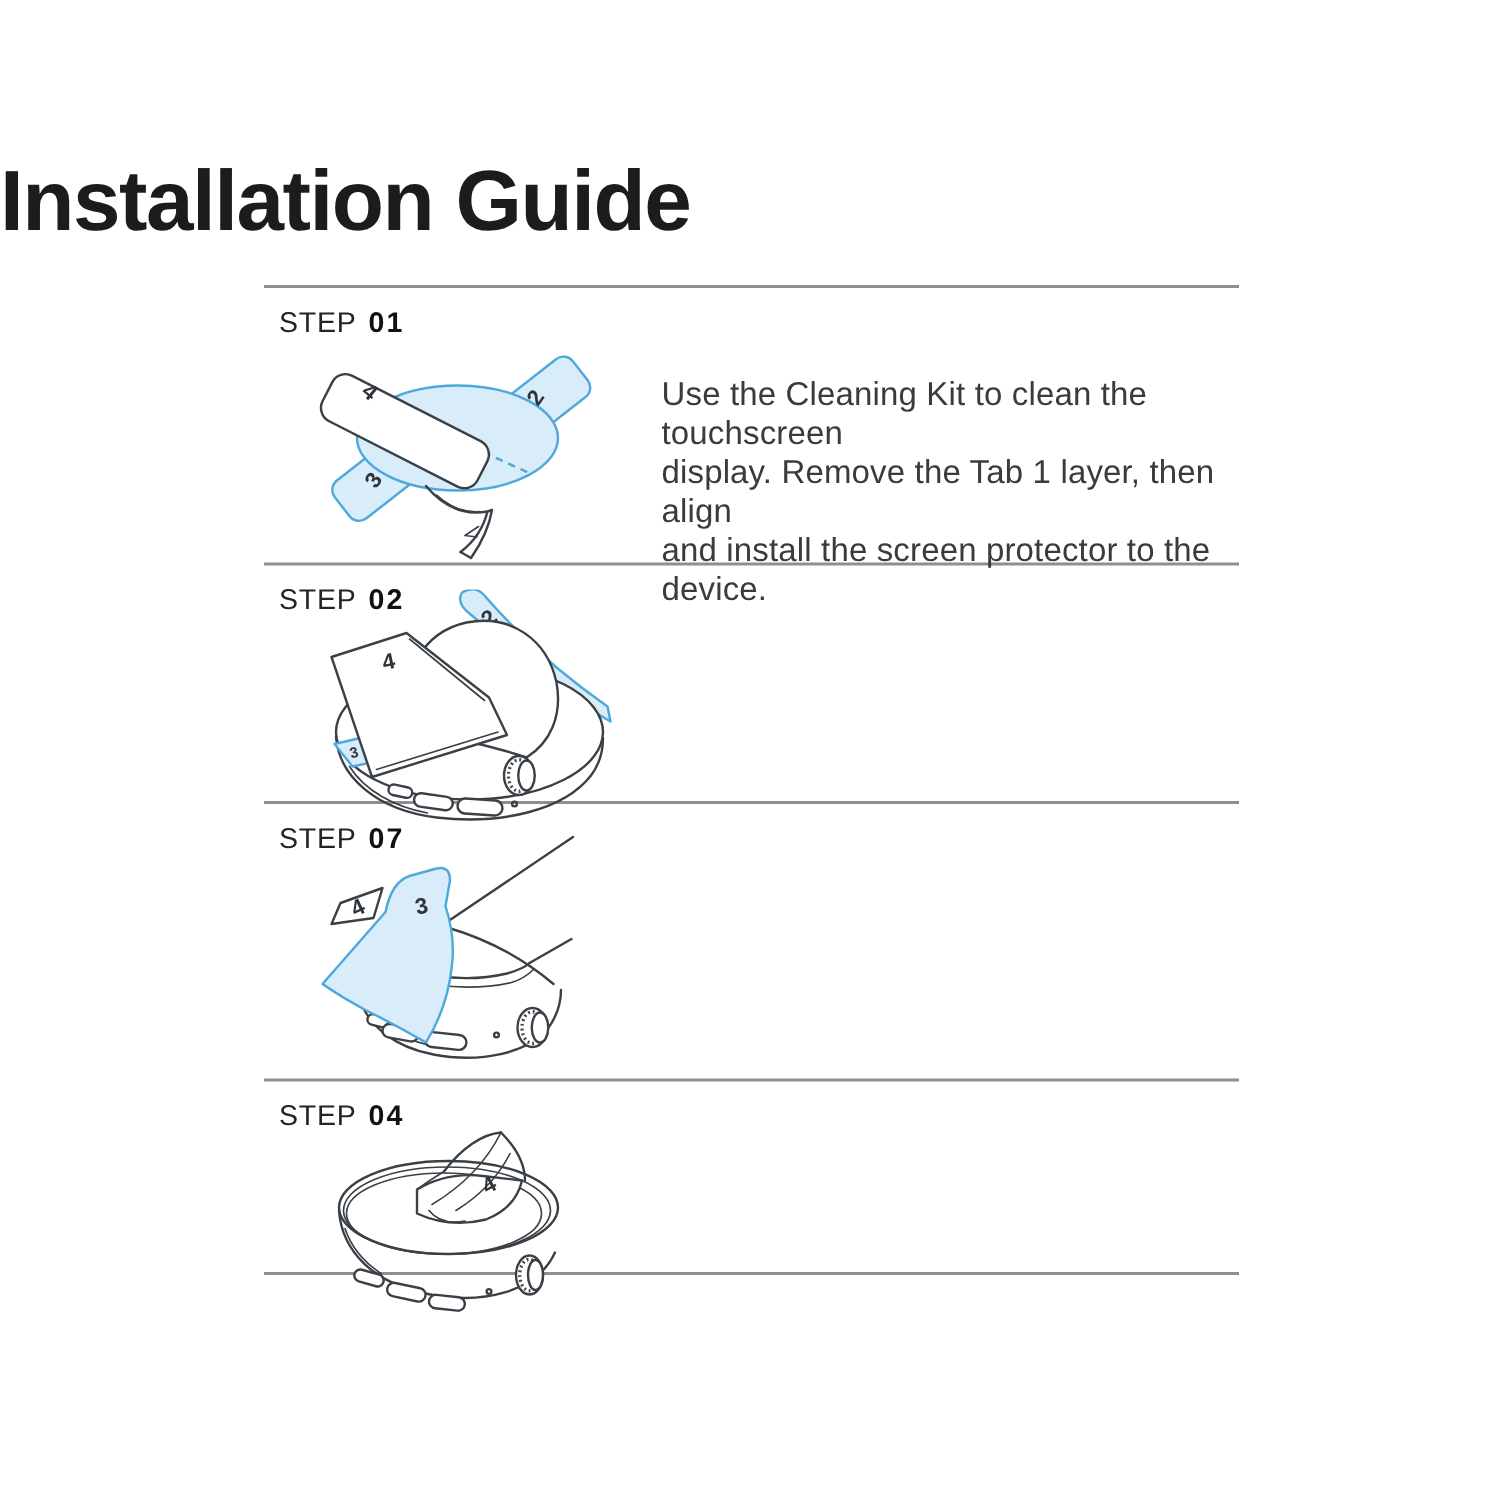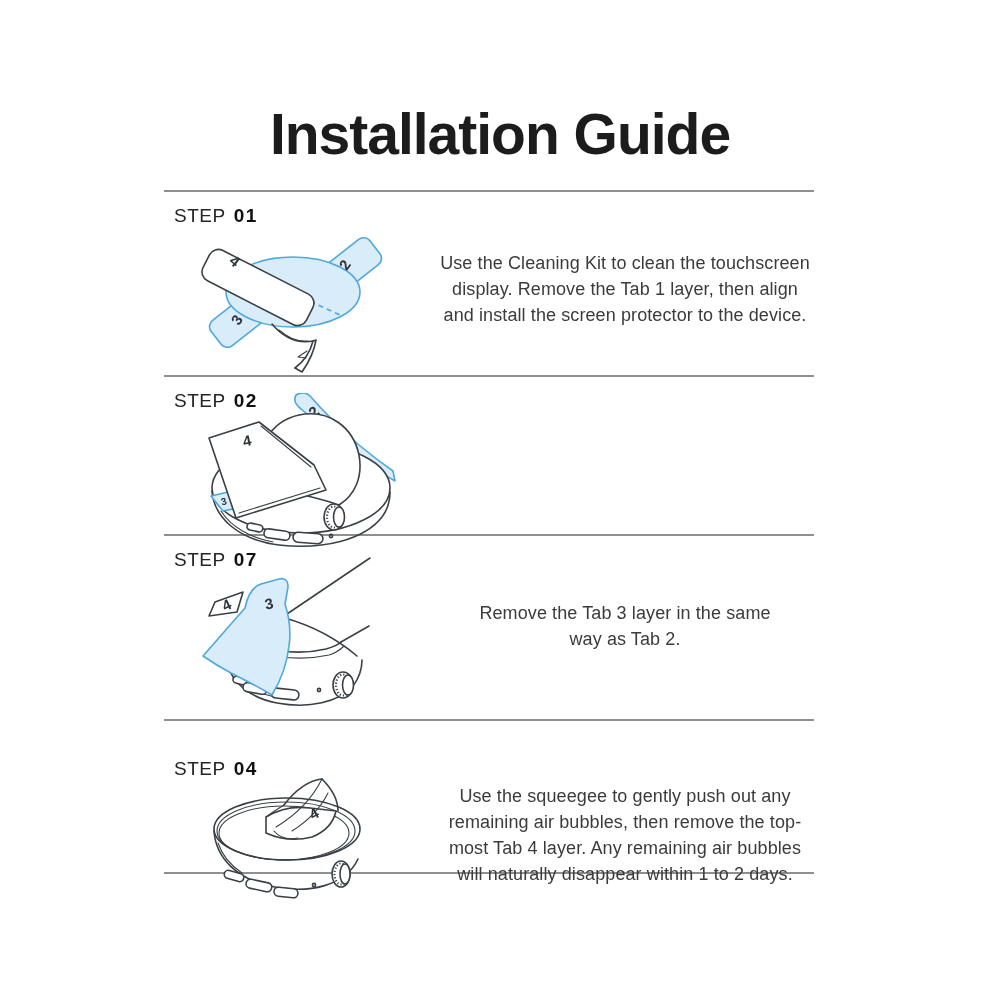--- a/index.html
+++ b/index.html
@@ -1,31 +1,31 @@
 <!DOCTYPE html>
 <html><head>
 <meta charset="utf-8">
 <style>
   html,body{margin:0;padding:0;background:#ffffff;}
   .page{position:relative;width:1000px;height:1000px;background:#ffffff;overflow:hidden;
         font-family:"Liberation Sans",sans-serif;}
-  .title{position:absolute;left:0;right:0;top:64px;text-align:center;
+  .title{position:absolute;left:0;right:0;top:64px;text-align:left;
          font-size:57px;line-height:64px;font-weight:700;letter-spacing:-1px;color:#1c1c1c;}
-  .content{position:absolute;left:164px;top:190px;width:650px;text-align:center;}
+  .content{position:absolute;left:176px;top:190px;width:650px;}
   .rule{height:0;border-top:2px solid #8f8f8f;}
   .step{position:relative;}
-  .h183{height:183px;} .h179{height:157px;} .h176{height:127px;margin-top:24px;}
+  .h183{height:183px;} .h179{height:157px;} .h176{height:127px;}
   .step-label{position:absolute;top:13px;left:10px;font-size:19px;color:#242424;letter-spacing:.5px;}
   .step-label .num{font-weight:700;margin-left:8px;letter-spacing:1.5px;color:#111;}
   .figure{position:absolute;}
   .fig1{left:18px;top:40px;}
   .fig2{left:37px;top:16px;}
   .fig3{left:17px;top:20px;}
   .fig4{left:44px;top:22px;}
-  .desc{position:absolute;left:265px;width:392px;font-size:18px;line-height:26px;
+  .desc{position:absolute;left:265px;width:392px;font-size:22px;line-height:26px;
         color:#3b3b3b;white-space:pre-line;letter-spacing:.1px;}
   .d1{top:58px;} .d2{top:33px;} .d3{top:64px;} .d4{top:38px;}
   
   .film{fill:#d9ecf9;stroke:#4fa8dc;stroke-width:1.6;stroke-linejoin:round;stroke-linecap:round;}
   .paper{fill:#ffffff;stroke:#3a4046;stroke-width:1.6;stroke-linejoin:round;stroke-linecap:round;}
   .sketch{fill:none;stroke:#3a4046;stroke-width:1.6;stroke-linejoin:round;stroke-linecap:round;}
   .thin{stroke-width:1.1;}
   .blue-dash{fill:none;stroke:#4fa8dc;stroke-width:1.6;stroke-dasharray:5 4;}
   .crown-hatch{fill:none;stroke:#3a4046;stroke-width:2.2;stroke-dasharray:1.2 2;}
   .tabnum{font-family:"Liberation Sans",sans-serif;font-size:15px;font-weight:600;
@@ -148,22 +148,20 @@
         <g>
           <path class="paper" d="M34 46 L62 36 L56 56 L28 60 Z"></path>
           <text class="tabnum" x="46" y="54" transform="rotate(-25 46 50)">4</text>
         </g>
         <g>
           <path class="film" d="M22 100 L64 52 Q68 32 80 28 L98 23 Q107 21 107 31 L104 48
                                Q111 70 108 90 Q105 116 91 139 Q72 128 50 117 Q35 109 22 100 Z"></path>
           <text class="tabnum" x="88" y="53" transform="rotate(-12 88 48)">3</text>
         </g>
       </svg>
-      <div class="desc d3">Remove the Tab 3 layer in the same
-way as Tab 2.</div>
     </section>
 
     <div class="rule"></div>
 
     <section class="step h176">
       <div class="step-label">
         <span>STEP</span><span class="num">04</span>
       </div>
       <svg class="figure fig4" width="212" height="143" viewBox="0 0 212 143">
         <g>
@@ -188,22 +186,18 @@
           <path class="paper" d="M58 50 Q78 38 102 41 L128 44 Q124 62 104 70 Q80 76 58 66 Z"></path>
           <path class="sketch thin" d="M66 64 Q74 74 90 71"></path>
           <path class="sketch" d="M76 38 C88 22 102 13 114 12"></path>
           <path class="sketch" d="M114 12 C124 22 130 33 130 44"></path>
           <path class="sketch thin" d="M68 60 C88 48 104 32 114 12"></path>
           <path class="sketch thin" d="M84 64 C100 54 112 42 120 26"></path>
           <path class="sketch thin" d="M58 50 Q66 44 76 38"></path>
           <text class="tabnum" x="106" y="52" transform="rotate(-28 106 47)">4</text>
         </g>
       </svg>
-      <div class="desc d4">Use the squeegee to gently push out any
-remaining air bubbles, then remove the top-
-most Tab 4 layer. Any remaining air bubbles
-will naturally disappear within 1 to 2 days.</div>
     </section>
 
     <div class="rule"></div>
 
   </div>
 </div>
 
 </body></html>

